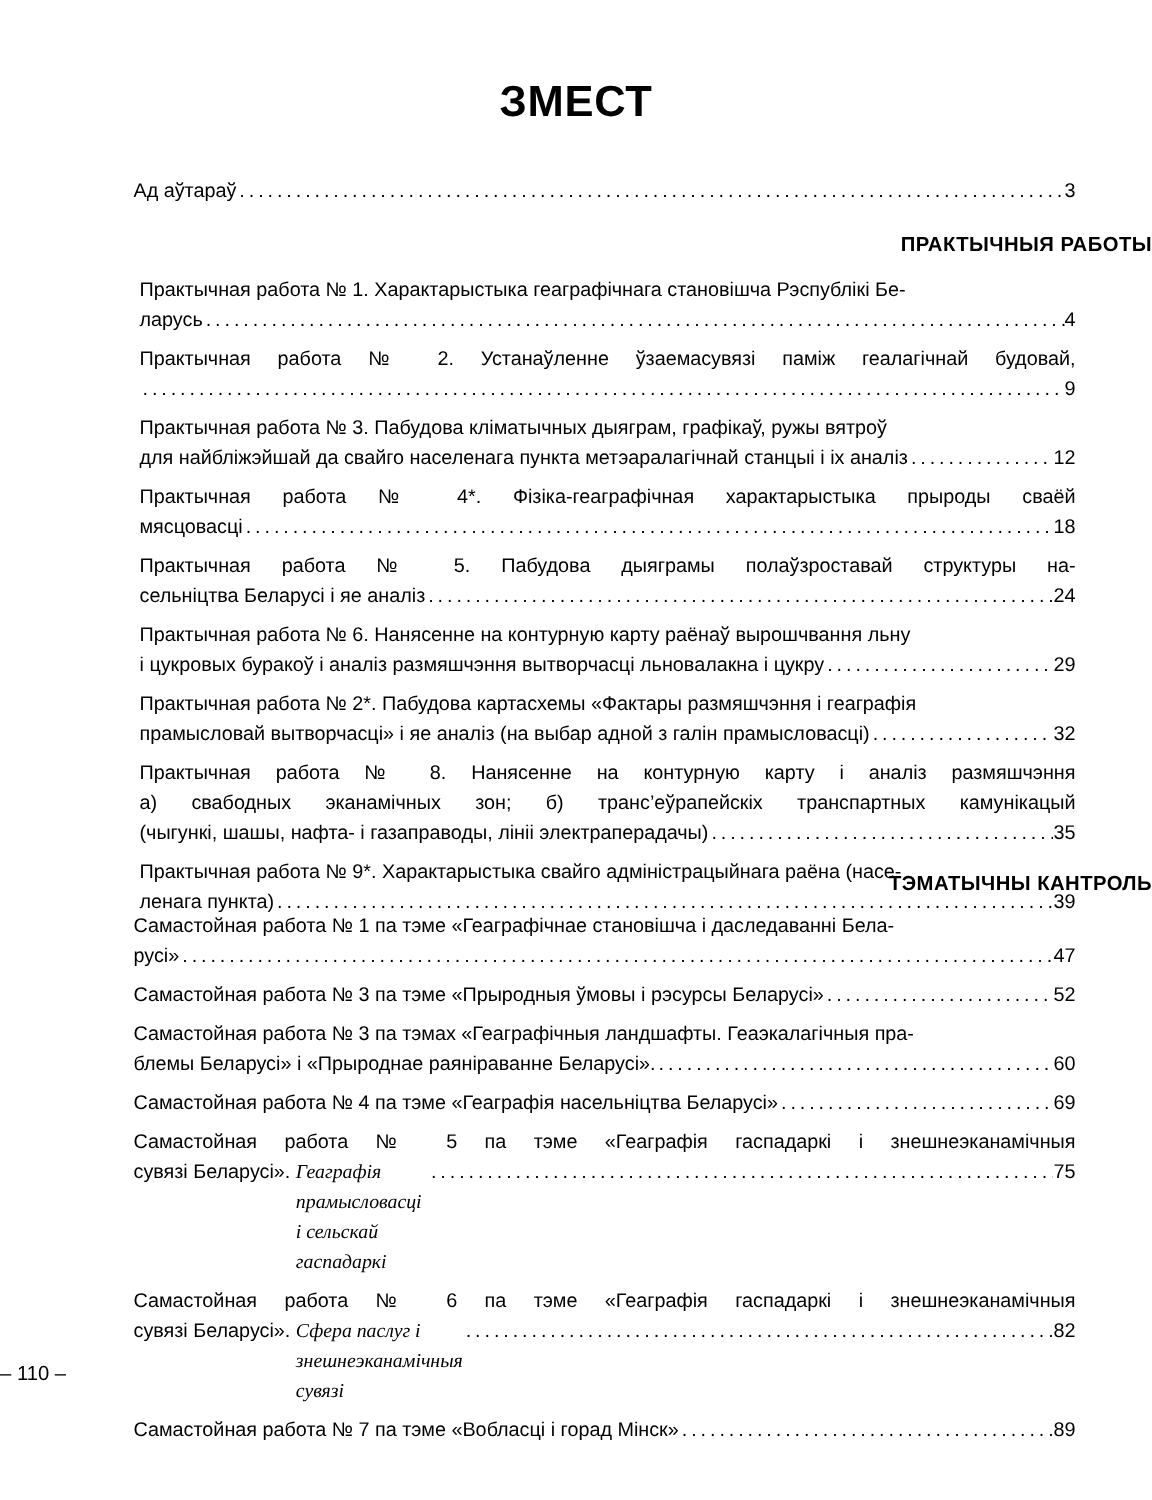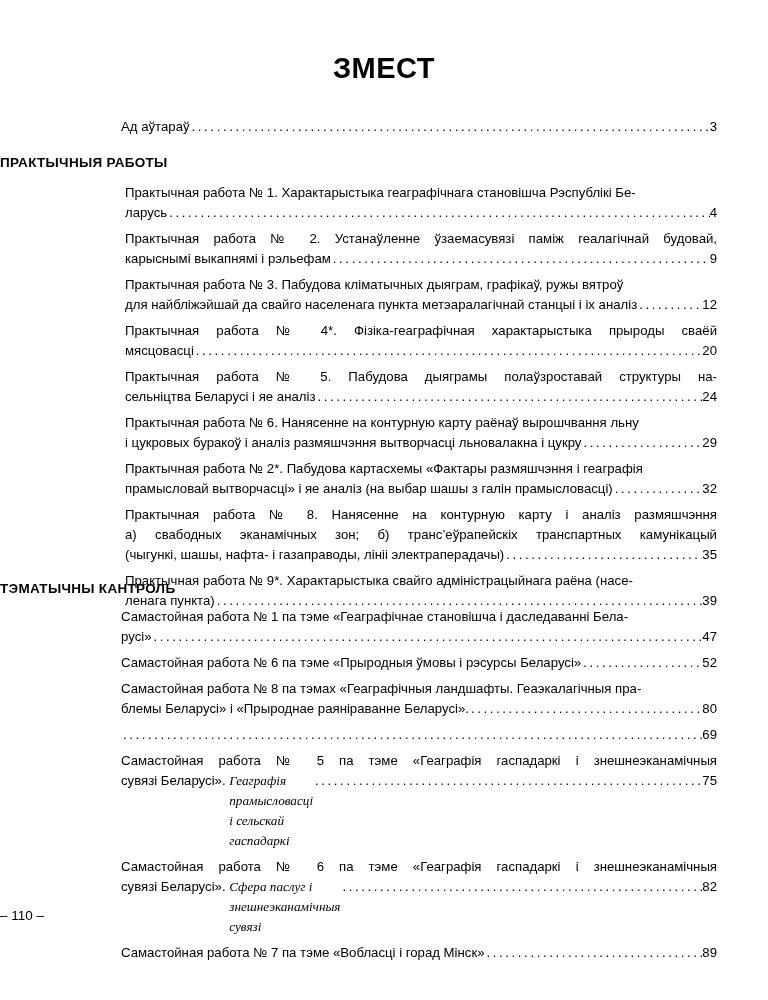--- a/index.html
+++ b/index.html
@@ -29,40 +29,39 @@
     top: 52px;
     width: 768px;
     text-align: center;
     font-size: 29px;
     font-weight: bold;
     letter-spacing: 0.5px;
   }
 
   
   .section-heading {
-    text-align: left;
+    text-align: right;
     font-size: 13.5px;
     font-weight: bold;
     letter-spacing: 0.3px;
   }
   #heading-practical { position: absolute; left: 0; top: 155px; width: 768px; }
   #heading-thematic  { position: absolute; left: 0; top: 581px; width: 768px; }
 
   
   .toc-block { position: absolute; }
   #block-front     { left: 89px; top: 117px;  width: 628px; }
   #block-practical { left: 93px; top: 183px;  width: 624px; }
   #block-thematic  { left: 89px; top: 607px;  width: 628px; }
 
   .toc-entry {
     position: relative;
     font-size: 13.2px;
     line-height: 20px;
     margin-bottom: 6px;
-    margin-left: 32px;
   }
   #block-front .toc-entry { margin-bottom: 0; }
   .toc-entry:last-child { margin-bottom: 0; }
   .entry-text i, .entry-italic {
     font-style: italic;
     font-family: Liberation Serif, serif;
   }
   .tail-line {
     display: flex;
     align-items: baseline;
@@ -127,39 +126,38 @@
         <div class="jline plain">Практычная работа № 1. Характарыстыка геаграфічнага становішча Рэспублікі Бе-</div>
         <div class="tail-line">
           <span class="tail-text">ларусь</span>
           <span class="tail-dots">........................................................................................................................................................................................................</span>
           <span class="tail-page">4</span>
         </div>
       </div>
       <div class="toc-entry">
         <div class="jline">Практычная работа № 2. Устанаўленне ўзаемасувязі паміж геалагічнай будовай,</div>
         <div class="tail-line">
-          <span class="tail-text">карыснымі выкапнямі і рэльефам</span>
           <span class="tail-dots">........................................................................................................................................................................................................</span>
           <span class="tail-page">9</span>
         </div>
       </div>
       <div class="toc-entry">
         <div class="jline plain">Практычная работа № 3. Пабудова кліматычных дыяграм, графікаў, ружы вятроў</div>
         <div class="tail-line">
           <span class="tail-text">для найбліжэйшай да свайго населенага пункта метэаралагічнай станцыі і іх аналіз</span>
           <span class="tail-dots">........................................................................................................................................................................................................</span>
           <span class="tail-page">12</span>
         </div>
       </div>
       <div class="toc-entry">
         <div class="jline">Практычная работа № 4*. Фізіка-геаграфічная характарыстыка прыроды сваёй</div>
         <div class="tail-line">
           <span class="tail-text">мясцовасці</span>
           <span class="tail-dots">........................................................................................................................................................................................................</span>
-          <span class="tail-page">20</span>
+          <span class="tail-page">18</span>
         </div>
       </div>
       <div class="toc-entry">
         <div class="jline">Практычная работа № 5. Пабудова дыяграмы полаўзроставай структуры на-</div>
         <div class="tail-line">
           <span class="tail-text">сельніцтва Беларусі і яе аналіз</span>
           <span class="tail-dots">........................................................................................................................................................................................................</span>
           <span class="tail-page">24</span>
         </div>
       </div>
@@ -167,21 +165,21 @@
         <div class="jline plain">Практычная работа № 6. Нанясенне на контурную карту раёнаў вырошчвання льну</div>
         <div class="tail-line">
           <span class="tail-text">і цукровых буракоў і аналіз размяшчэння вытворчасці льновалакна і цукру</span>
           <span class="tail-dots">........................................................................................................................................................................................................</span>
           <span class="tail-page">29</span>
         </div>
       </div>
       <div class="toc-entry">
         <div class="jline plain">Практычная работа № 2*. Пабудова картасхемы «Фактары размяшчэння і геаграфія</div>
         <div class="tail-line">
-          <span class="tail-text">прамысловай вытворчасці» і яе аналіз (на выбар шашы з галін прамысловасці)</span>
+          <span class="tail-text">прамысловай вытворчасці» і яе аналіз (на выбар адной з галін прамысловасці)</span>
           <span class="tail-dots">........................................................................................................................................................................................................</span>
           <span class="tail-page">32</span>
         </div>
       </div>
       <div class="toc-entry">
         <div class="jline">Практычная работа № 8. Нанясенне на контурную карту і аналіз размяшчэння</div>
         <div class="jline">а) свабодных эканамічных зон; б) транс’еўрапейскіх транспартных камунікацый</div>
         <div class="tail-line">
           <span class="tail-text">(чыгункі, шашы, нафта- і газаправоды, лініі электраперадачы)</span>
           <span class="tail-dots">........................................................................................................................................................................................................</span>
@@ -204,35 +202,36 @@
       <div class="toc-entry">
         <div class="jline plain">Самастойная работа № 1 па тэме «Геаграфічнае становішча і даследаванні Бела-</div>
         <div class="tail-line">
           <span class="tail-text">русі»</span>
           <span class="tail-dots">........................................................................................................................................................................................................</span>
           <span class="tail-page">47</span>
         </div>
       </div>
       <div class="toc-entry">
         <div class="tail-line">
-          <span class="tail-text">Самастойная работа № 6 па тэме «Прыродныя ўмовы і рэсурсы Беларусі»</span>
+          <span class="tail-text">Самастойная работа № 3 па тэме «Прыродныя ўмовы і рэсурсы Беларусі»</span>
           <span class="tail-dots">........................................................................................................................................................................................................</span>
           <span class="tail-page">52</span>
         </div>
       </div>
       <div class="toc-entry">
-        <div class="jline plain">Самастойная работа № 8 па тэмах «Геаграфічныя ландшафты. Геаэкалагічныя пра-</div>
+        <div class="jline plain">Самастойная работа № 3 па тэмах «Геаграфічныя ландшафты. Геаэкалагічныя пра-</div>
         <div class="tail-line">
           <span class="tail-text">блемы Беларусі» і «Прыроднае раяніраванне Беларусі».</span>
           <span class="tail-dots">........................................................................................................................................................................................................</span>
-          <span class="tail-page">80</span>
-        </div>
-      </div>
-      <div class="toc-entry">
-        <div class="tail-line">
+          <span class="tail-page">60</span>
+        </div>
+      </div>
+      <div class="toc-entry">
+        <div class="tail-line">
+          <span class="tail-text">Самастойная работа № 4 па тэме «Геаграфія насельніцтва Беларусі»</span>
           <span class="tail-dots">........................................................................................................................................................................................................</span>
           <span class="tail-page">69</span>
         </div>
       </div>
       <div class="toc-entry">
         <div class="jline">Самастойная работа № 5 па тэме «Геаграфія гаспадаркі і знешнеэканамічныя</div>
         <div class="tail-line">
           <span class="tail-text">сувязі Беларусі». </span>
           <span class="entry-italic">Геаграфія прамысловасці і сельскай гаспадаркі</span>
           <span class="tail-dots">........................................................................................................................................................................................................</span>

